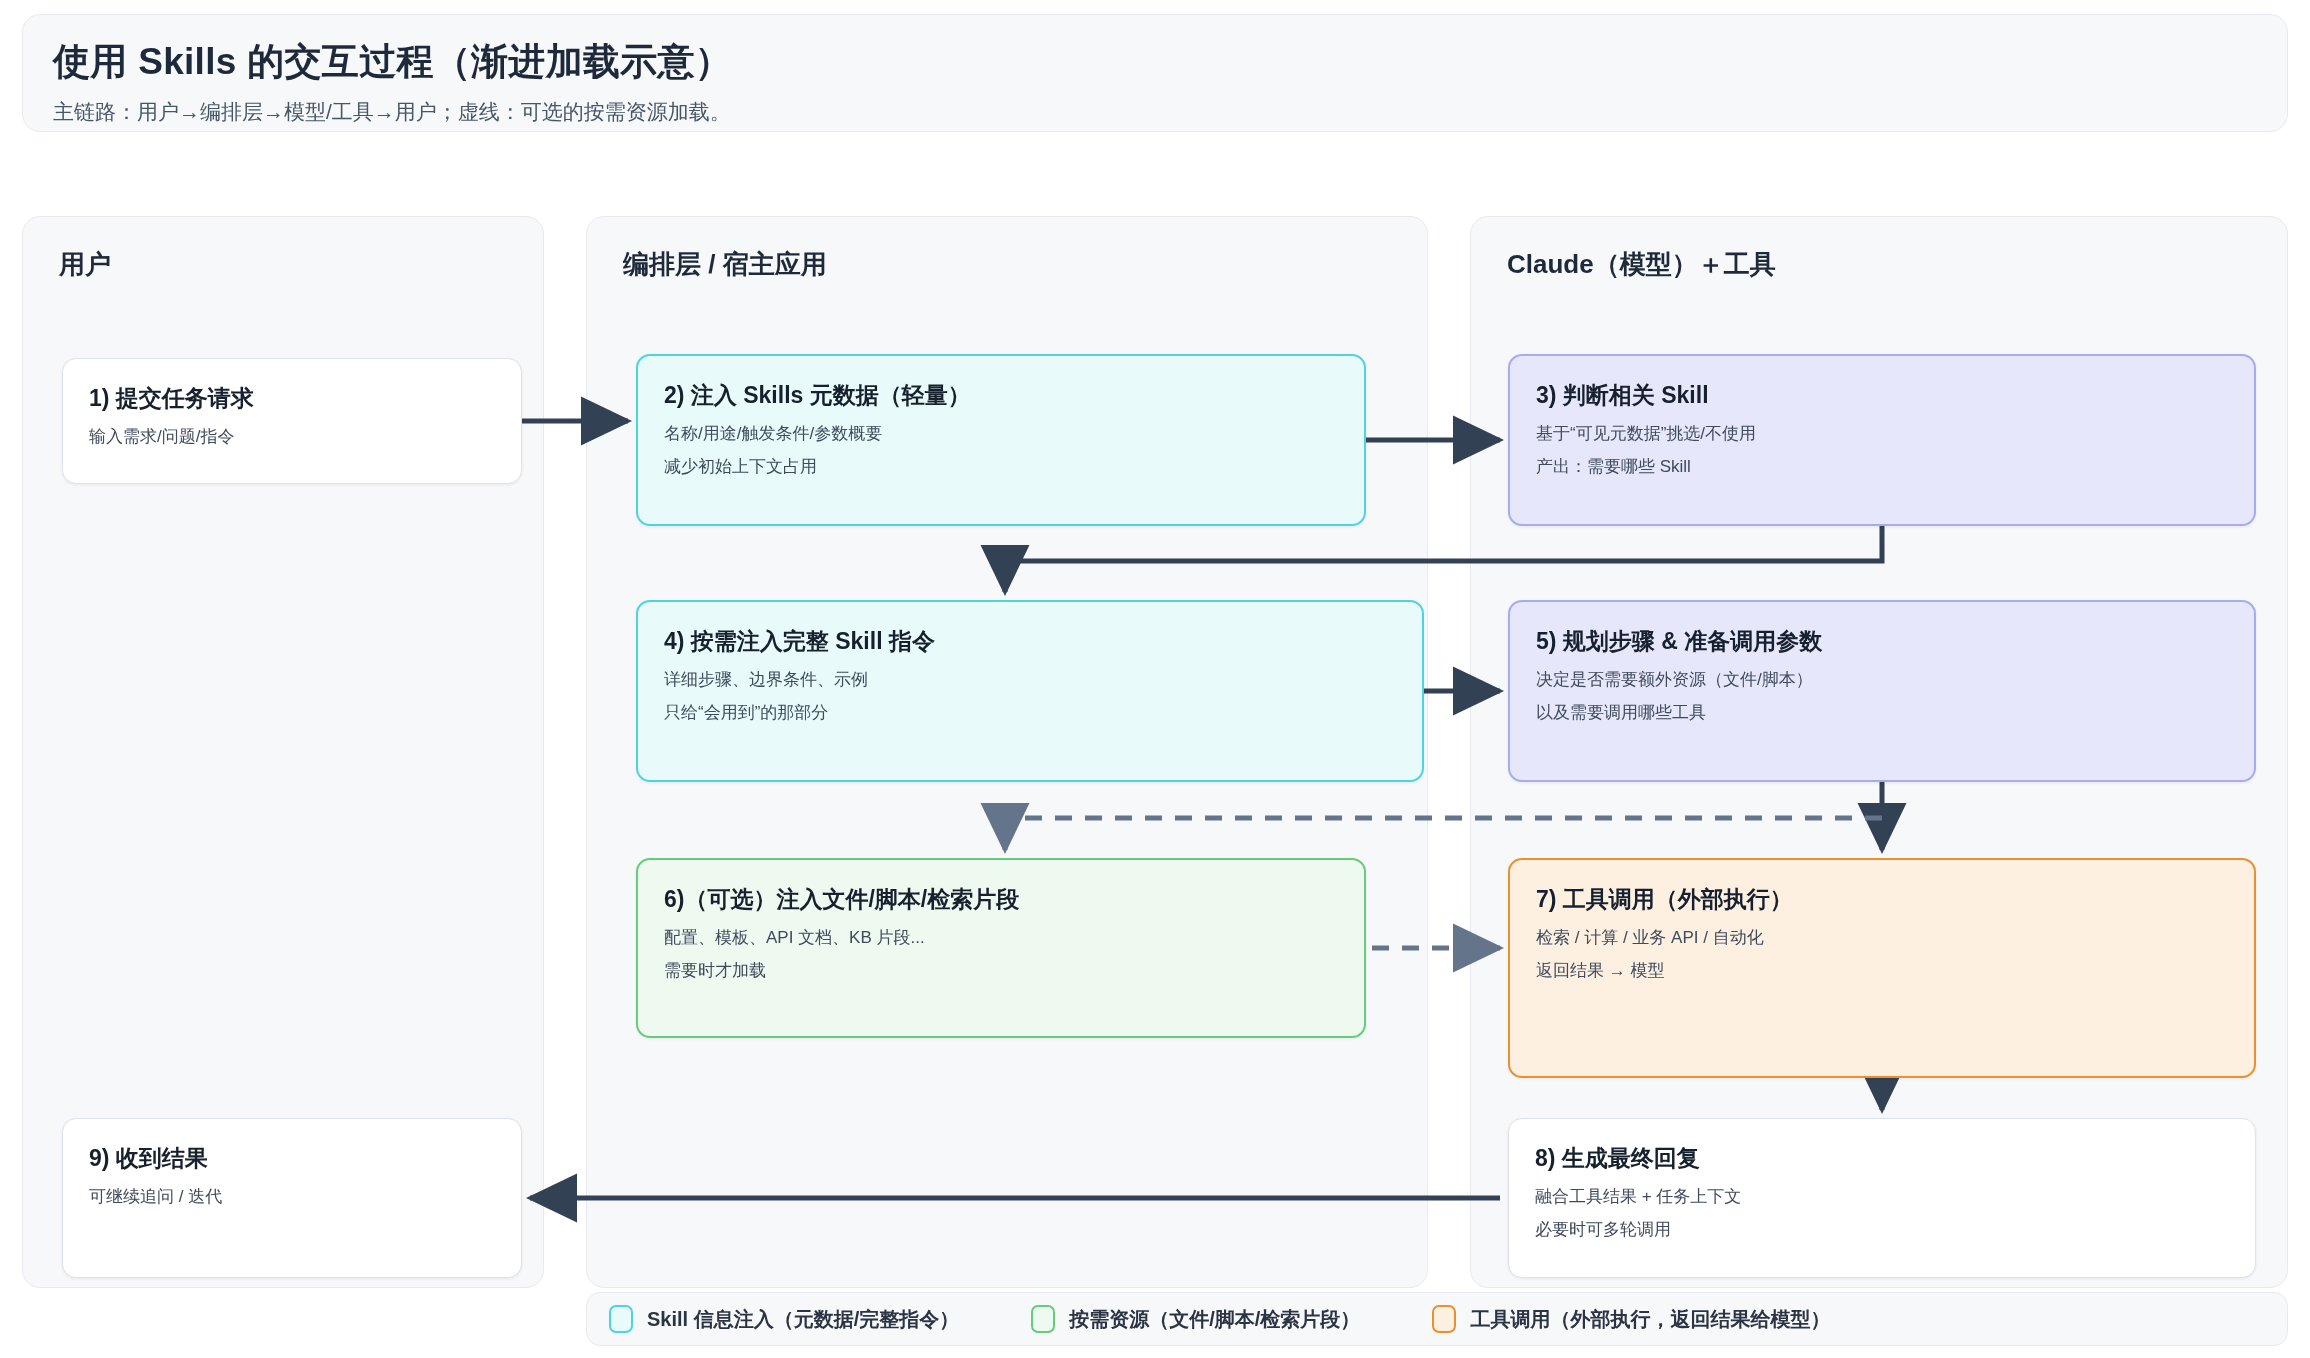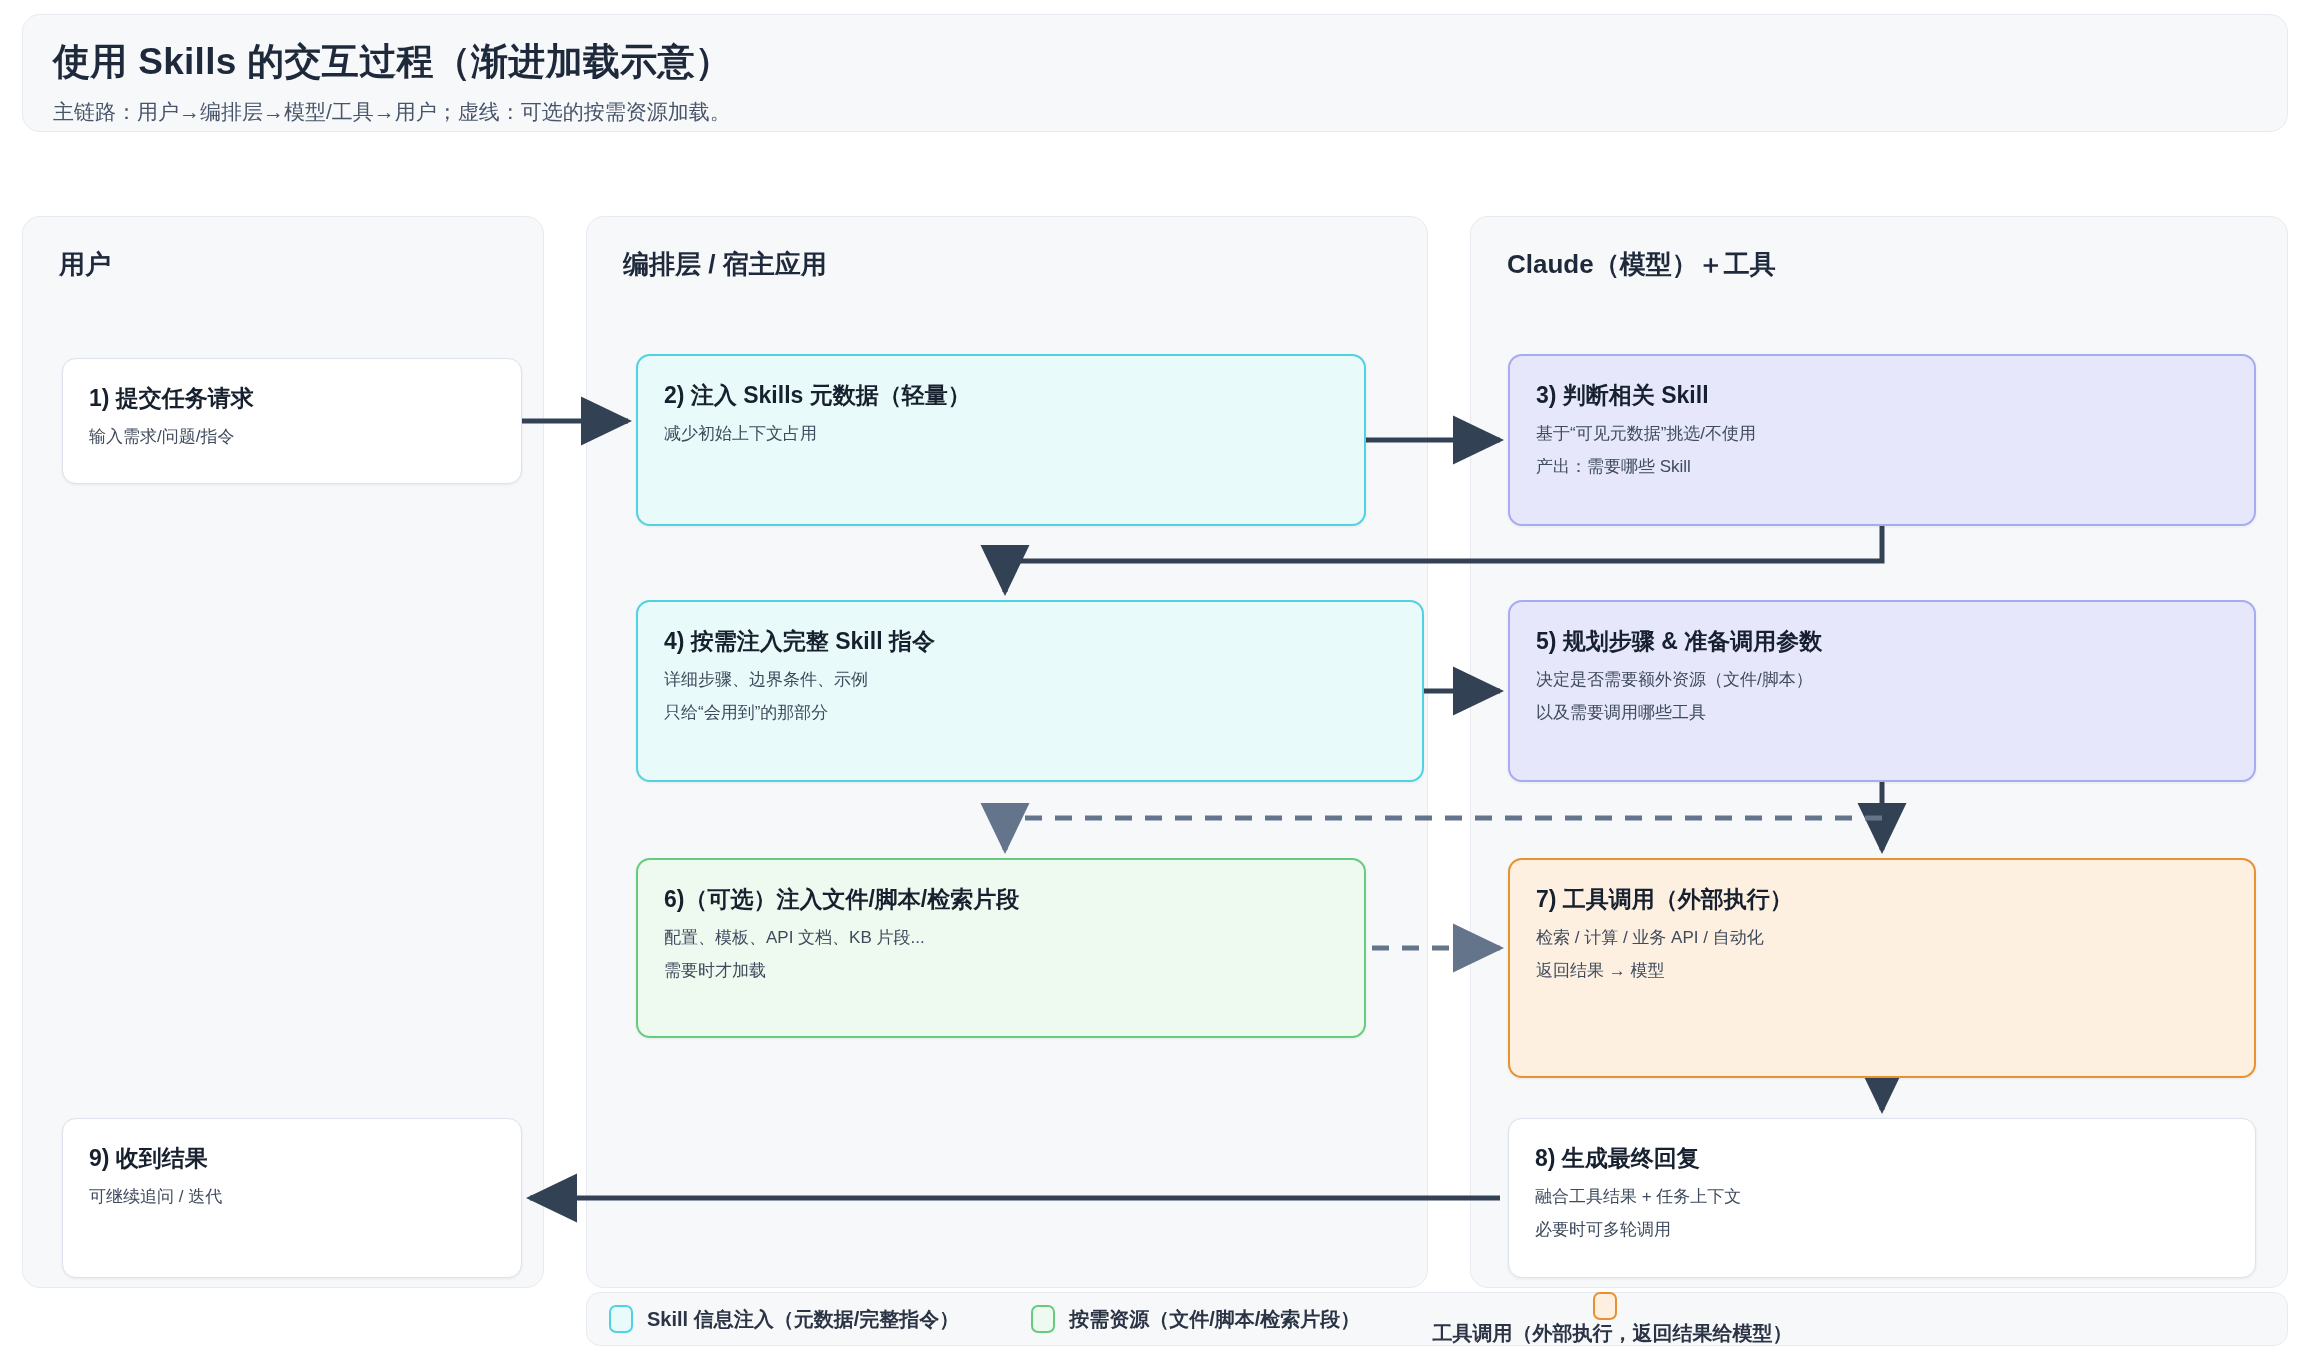--- a/index.html
+++ b/index.html
@@ -143,21 +143,21 @@
     align-items: center;
     padding: 0 22px;
     z-index: 12;
   }
   .legend-item {
     display: flex;
     align-items: center;
     margin-right: 72px;
     white-space: nowrap;
   }
-  .legend-item:last-child { margin-right: 0; flex-direction: column; }
+  .legend-item:last-child { margin-right: 0; }
   .legend-swatch {
     width: 24px;
     height: 28px;
     border-radius: 7px;
     margin-right: 14px;
     flex: 0 0 auto;
   }
   .sw-cyan   { background: #e8fbfa; border: 2px solid #4fd3e3; }
   .sw-green  { background: #eefaf0; border: 2px solid #66cc7d; }
   .sw-orange { background: #fdf0e1; border: 2px solid #e9902f; }
@@ -236,20 +236,21 @@
     </g>
   </svg>
 
   <div class="node v-plain" id="node-1">
     <div class="n-title">1) 提交任务请求</div>
     <div class="n-line">输入需求/问题/指令</div>
   </div>
 
   <div class="node v-cyan" id="node-2">
     <div class="n-title">2) 注入 Skills 元数据（轻量）</div>
+    <div class="n-line">名称/用途/触发条件/参数概要</div>
     <div class="n-line">减少初始上下文占用</div>
   </div>
 
   <div class="node v-indigo" id="node-3">
     <div class="n-title">3) 判断相关 Skill</div>
     <div class="n-line">基于“可见元数据”挑选/不使用</div>
     <div class="n-line">产出：需要哪些 Skill</div>
   </div>
 
   <div class="node v-cyan" id="node-4">

